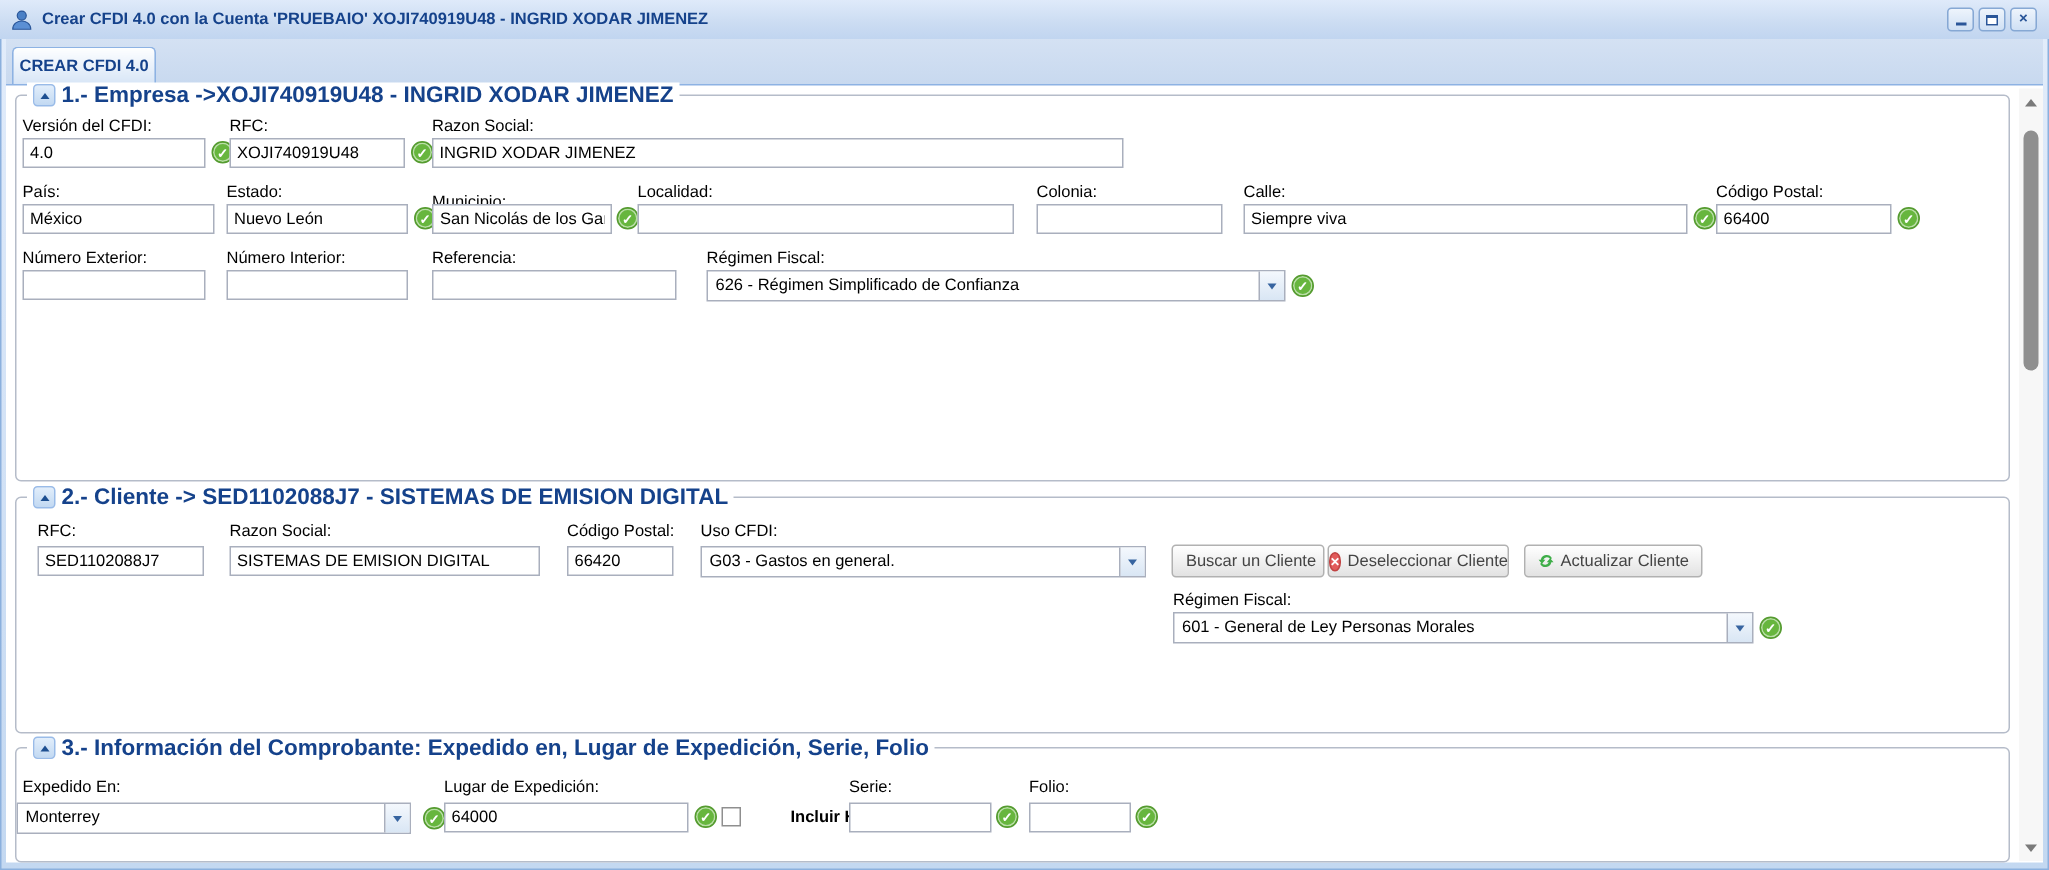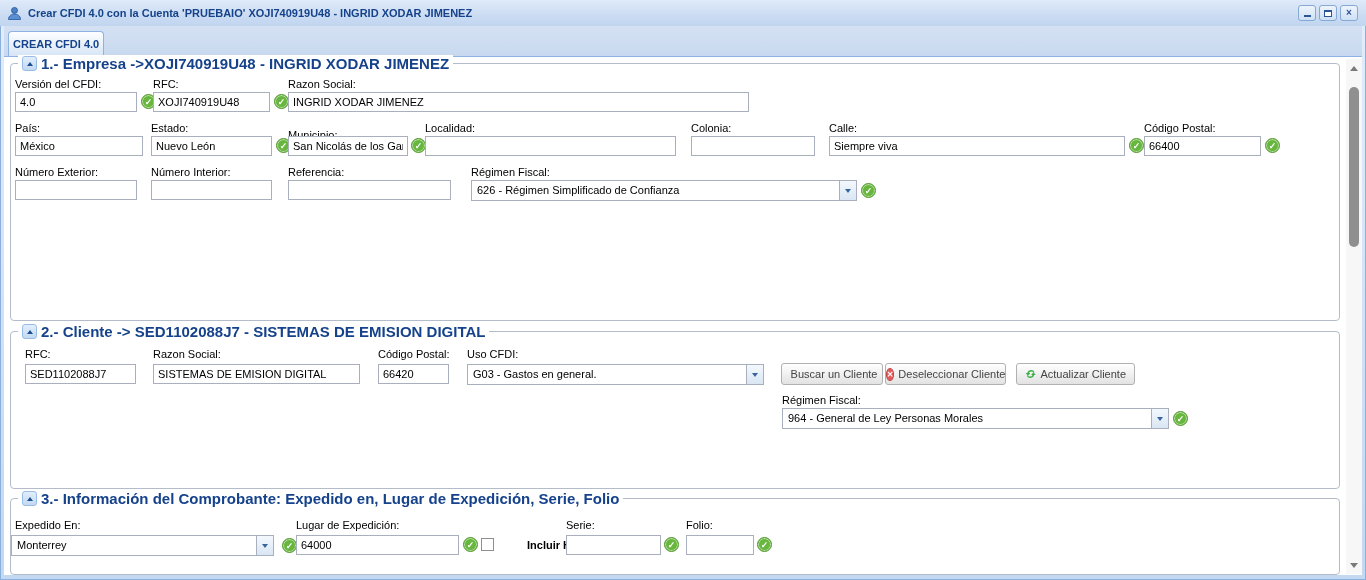--- a/index.html
+++ b/index.html
@@ -226,21 +226,21 @@
       <div class="btn" style="left:1005px; top:31px; width:119px;">
         <svg width="13" height="12" viewBox="0 0 13 12">
           <path d="M11 4 A4.5 4.5 0 0 0 2.5 5 L0.8 5 L3.4 8 L6 5 L4.4 5 A3 3 0 0 1 9.8 4.6 Z" fill="#3fae49"></path>
           <path d="M2 8 A4.5 4.5 0 0 0 10.5 7 L12.2 7 L9.6 4 L7 7 L8.6 7 A3 3 0 0 1 3.2 7.4 Z" fill="#3fae49"></path>
         </svg>
         <span>Actualizar Cliente</span>
       </div>
 
       <label class="lbl" style="left:771px; top:62px;">Régimen Fiscal:</label>
       <div class="combo" style="left:771px; top:76px; width:387px;">
-        <span class="combo-text">964 - General de Ley Personas Morales</span>
+        <span class="combo-text">601 - General de Ley Personas Morales</span>
         <span class="combo-trigger">
             <span class="combo-arrow"></span>
           </span>
       </div>
       <span class="check" style="left:1162px; top:79px;">✓</span>
     </div>
 
     <div class="fieldset" style="left:6px; top:441px; width:1330px; height:77px;">
       <div class="legend">
         <span class="toggle">

